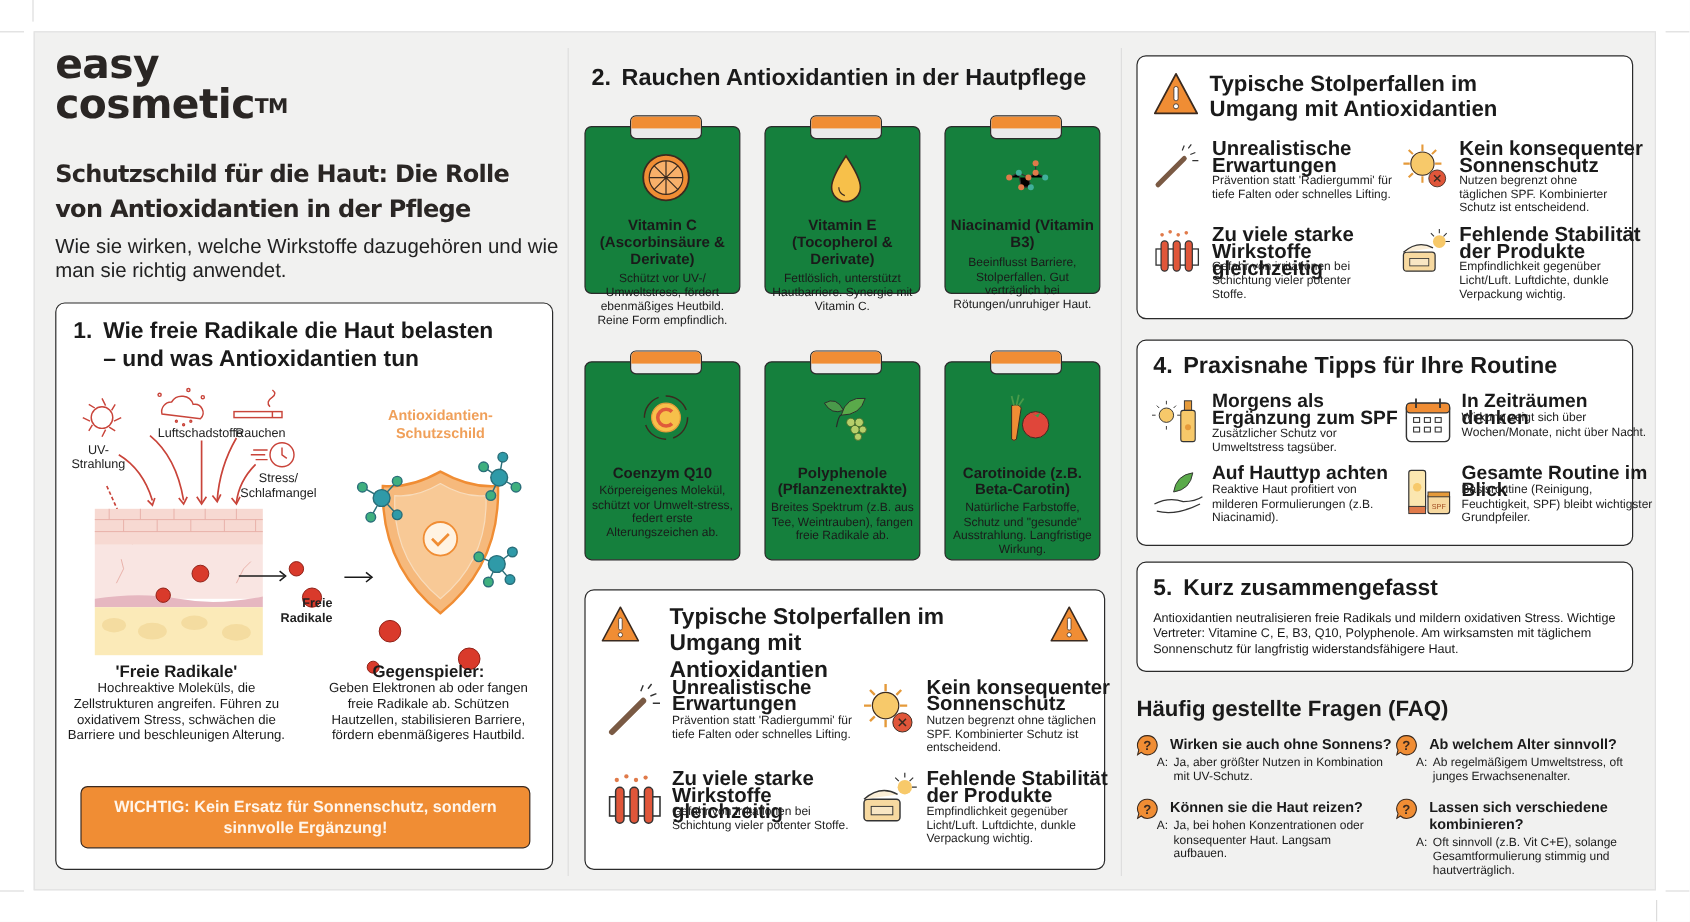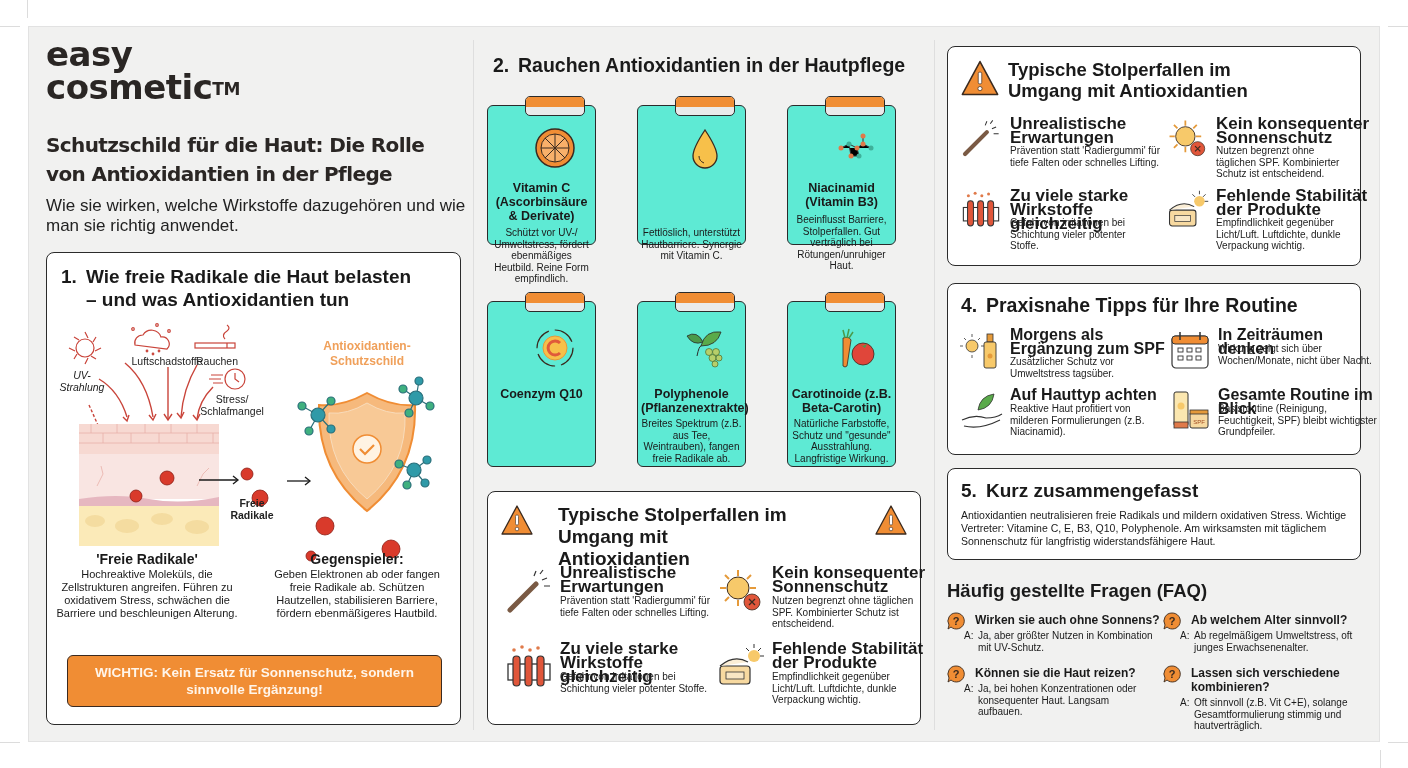--- a/index.html
+++ b/index.html
@@ -24,21 +24,21 @@
   .illus { position: absolute; left: 0; top: 68px; width: 415px; height: 275px; }
   .illus-lbl { position: absolute; font-size: 10.5px; text-align: center; line-height: 12px; color: #222; }
   .shield-title { position: absolute; left: 260px; top: 18px; width: 120px; text-align: center; color: #f0a05a; font-weight: bold; font-size: 12px; line-height: 15px; }
   .col-desc { position: absolute; top: 298px; width: 190px; text-align: center; font-size: 11px; line-height: 13px; }
   .col-desc b { display: block; font-size: 14px; line-height: 17px; }
   .warn-box { position: absolute; left: 20px; top: 402px; width: 375px; height: 52px; background: #f08d34; border: 1.5px solid #3b2a20; border-radius: 6px; color: #fff5ea; font-weight: bold; font-size: 13.5px; line-height: 17px; text-align: center; padding-top: 8px; }
 
   
   .sec2-title { position: absolute; left: 493px; top: 54px; font-weight: bold; font-size: 19.5px; display: flex; }
   .sec2-title .num { width: 25px; }
-  .ing { position: absolute; width: 109px; height: 140px; background: #5eead4; border: 1.5px solid #2b2b2b; border-radius: 6px; }
+  .ing { position: absolute; width: 130px; height: 140px; background: #15803d; border: 1.5px solid #2b2b2b; border-radius: 6px; }
   .clip { position: absolute; left: 37px; top: -10px; width: 60px; height: 20px; border: 1.5px solid #2b2b2b; border-radius: 5px; overflow: hidden; background: #eaeaea; }
   .clip::before { content: ""; position: absolute; left: 0; top: 0; width: 100%; height: 55%; background: #f08d34; }
   .ing-icon { position: absolute; left: 45px; top: 20px; width: 44px; height: 44px; }
   .ing-name { position: absolute; left: 3px; right: 3px; top: 75px; text-align: center; font-weight: bold; font-size: 12.5px; line-height: 14px; }
   .ing-desc { position: absolute; left: 3px; right: 3px; text-align: center; font-size: 10px; line-height: 11.5px; }
 
   .pit { position: absolute; left: 487px; top: 491px; width: 434px; height: 234px; }
   .pit-title { position: absolute; left: 70px; top: 12px; font-weight: bold; font-size: 19px; line-height: 22px; }
   .pit-item { position: absolute; width: 200px; }
   .pit-item .ic { position: absolute; left: 0; top: 0; width: 50px; height: 50px; }
@@ -205,25 +205,25 @@
           <line x1="367" y1="149" x2="380" y2="139"></line>
           <line x1="367" y1="149" x2="378" y2="162"></line>
           <line x1="367" y1="149" x2="360" y2="164"></line>
         <circle cx="367" cy="149" r="7" fill="#2f9aa8"></circle>
           <circle cx="352" cy="143" r="4" fill="#3fb07f"></circle>
           <circle cx="380" cy="139" r="4" fill="#2f9aa8"></circle>
           <circle cx="378" cy="162" r="4" fill="#2f9aa8"></circle>
           <circle cx="360" cy="164" r="4" fill="#3fb07f"></circle>
       </g>
     </svg>
-    <div class="illus-lbl" style="left:10px;top:48px;width:50px;font-style:italic;">UV-Strahlung</div>
+    <div class="illus-lbl" style="left:10px;top:48px;width:50px;">UV-Strahlung</div>
     <div class="illus-lbl" style="left:80px;top:34px;width:80px;">Luftschadstoffe</div>
     <div class="illus-lbl" style="left:145px;top:34px;width:50px;">Rauchen</div>
     <div class="illus-lbl" style="left:150px;top:72px;width:70px;">Stress/ Schlafmangel</div>
-    <div class="illus-lbl" style="left:180px;top:176px;width:50px;font-weight:bold;">Freie Radikale</div>
+    <div class="illus-lbl" style="left:180px;top:176px;width:50px;font-weight:bold;text-align:right;">Freie Radikale</div>
     <div class="shield-title">Antioxidantien-Schutzschild</div>
   </div>
 
   <div class="col-desc" style="left:215px;">
     <b>Gegenspieler:</b><span>Geben Elektronen ab oder fangen freie Radikale ab. Schützen Hautzellen, stabilisieren Barriere, fördern ebenmäßigeres Hautbild.</span>
   </div>
   <div class="col-desc" style="left:5px;">
     <b>'Freie Radikale'</b><span>Hochreaktive Moleküls, die Zellstrukturen angreifen. Führen zu oxidativem Stress, schwächen die Barriere und beschleunigen Alterung.</span>
   </div>
   <div class="warn-box">WICHTIG: Kein Ersatz für Sonnenschutz, sondern sinnvolle Ergänzung!</div>
@@ -244,20 +244,21 @@
   <div class="ing-name">Vitamin C (Ascorbinsäure &amp; Derivate)</div>
   <div class="ing-desc" style="top:121px;">Schützt vor UV-/ Umweltstress, fördert ebenmäßiges Heutbild. Reine Form empfindlich.</div>
 </div>
 
 <div class="ing" style="left:637px;top:105px;">
   <div class="clip"></div>
   <svg class="ing-icon" viewBox="0 0 44 44">
     <path d="M22,4 Q34,22 34,30 a12,12 0 0 1 -24,0 Q10,22 22,4 Z" fill="#f7c04a" stroke="#3a2a1f" stroke-width="1.3"></path>
     <path d="M16,30 q0,5 5,7" stroke="#3a2a1f" stroke-width="1" fill="none"></path>
   </svg>
+  <div class="ing-name">Vitamin E (Tocopherol &amp; Derivate)</div>
   <div class="ing-desc" style="top:121px;">Fettlöslich, unterstützt Hautbarriere. Synergie mit Vitamin C.</div>
 </div>
 
 <div class="ing" style="left:787px;top:105px;">
   <div class="clip"></div>
   <svg class="ing-icon" viewBox="0 0 44 44">
     <g stroke="#333" stroke-width="1">
         <path d="M8,22 L16,18 L24,22 L30,18 L38,22 M30,18 L30,10 M16,18 L18,30 L26,30 L24,22"></path>
       </g>
     <circle cx="8" cy="22" r="2.5" fill="#e07a4a"></circle>
@@ -274,20 +275,21 @@
 </div>
 
 <div class="ing" style="left:487px;top:301px;height:166px;">
   <div class="clip"></div>
   <svg class="ing-icon" style="top:24px;" viewBox="0 0 44 44">
     <circle cx="22" cy="22" r="18" fill="none" stroke="#3a2a1f" stroke-width="1.2" stroke-dasharray="22,6"></circle>
     <circle cx="22" cy="22" r="12" fill="#f7c04a" stroke="#e59a3a" stroke-width="1"></circle>
     <path d="M27,17 a7,7 0 1 0 0,10" stroke="#e05a3a" stroke-width="3" fill="none"></path>
   </svg>
   <div class="ing-name" style="top:85px;">Coenzym Q10</div>
+  <div class="ing-desc" style="top:102px;">Körpereigenes Molekül, schützt vor Umwelt-stress, federt erste Alterungszeichen ab.</div>
 </div>
 
 <div class="ing" style="left:637px;top:301px;height:166px;">
   <div class="clip"></div>
   <svg class="ing-icon" style="top:24px;" viewBox="0 0 44 44">
     <path d="M4,10 Q14,4 20,16 Q10,20 4,10 Z" fill="#4a9a4a" stroke="#2a2a2a" stroke-width="0.8"></path>
     <path d="M18,20 Q22,4 38,6 Q34,20 18,20 Z" fill="#5aaa4a" stroke="#2a2a2a" stroke-width="0.8"></path>
     <path d="M14,30 Q16,20 18,20" stroke="#2a2a2a" fill="none"></path>
     <g fill="#b6cf6a" stroke="#4a6a2a" stroke-width="0.7">
         <circle cx="26" cy="26" r="3.5"></circle>

